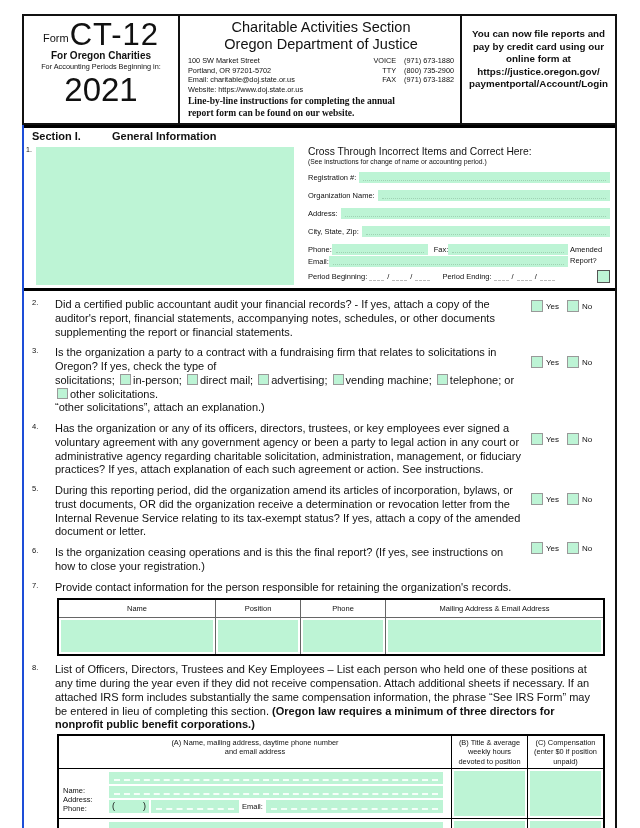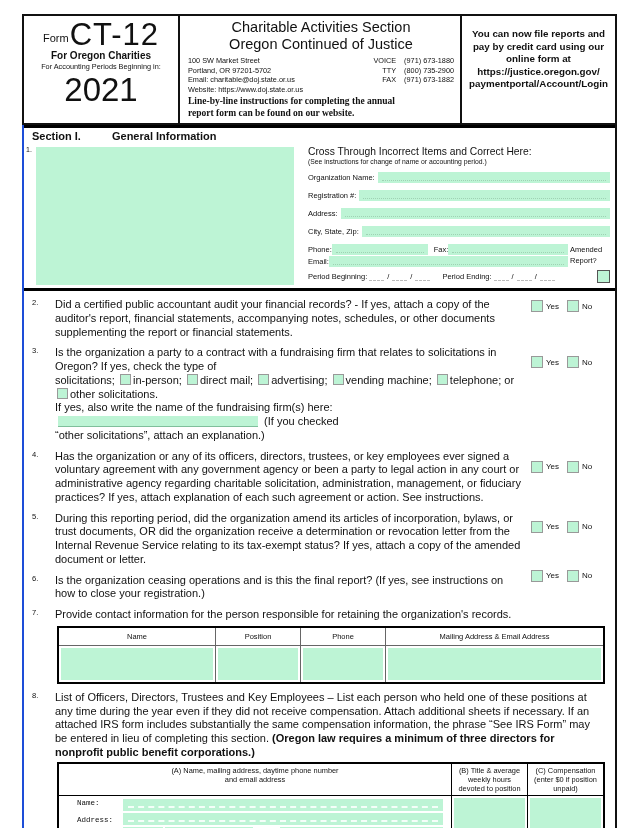--- a/index.html
+++ b/index.html
@@ -73,21 +73,21 @@
   .t7 .bc:last-child{border-right:none;}
   .t7 .fill{width:100%;height:100%;background:var(--g);}
 
   
   .q8-intro .qt{padding-right:2px;}
   .t8{margin:2px 10px 0 33px;border:2px solid #000;display:grid;grid-template-columns:1fr 76px 76px;font-size:7.4px;}
   .t8 .h{text-align:center;padding:2px 3px;line-height:1.25;}
   .t8 .bL{border-left:1px solid #000;}
   .t8 .bT{border-top:1px solid #000;}
   .orow{display:flex;height:49px;box-sizing:border-box;}
-  .olabels{width:46px;flex:none;padding:3px 0 5px 18px;display:flex;flex-direction:column;justify-content:space-between;font-size:7.5px;font-family:Liberation Mono, monospace;}
+  .olabels{width:46px;flex:none;padding:3px 0 5px 4px;display:flex;flex-direction:column;justify-content:flex-end;font-size:7.5px;}
   .oflines{flex:1;padding:3px 8px 5px 0;display:flex;flex-direction:column;justify-content:space-between;}
   .fl{height:12px;background:var(--g);position:relative;}
   .fl::after{content:"";position:absolute;left:5px;right:5px;bottom:3px;border-bottom:2px dashed rgba(255,255,255,.85);}
   .phline{display:flex;align-items:center;gap:2px;height:13px;}
   .pbox{width:40px;height:13px;background:var(--g);display:flex;justify-content:space-between;
         align-items:center;padding:0 3px;box-sizing:border-box;font-size:9px;}
   .phmid{flex:0 0 88px;height:13px;}
   .em{font-size:7.5px;margin:0 1px;}
   .phend{flex:1;height:13px;}
   .gcell{padding:2px;}
@@ -110,21 +110,21 @@
           <span class="form-number">CT-12</span>
         </div>
         <div class="charities">For Oregon Charities</div>
         <div class="acct">For Accounting Periods Beginning in:</div>
         <div class="year">2021</div>
       </div>
 
       <div class="h-mid">
         <div class="dept-title">
           <div>Charitable Activities Section</div>
-          <div>Oregon Continued of Justice</div>
+          <div>Oregon Department of Justice</div>
         </div>
         <div class="info-row">
           <div class="addr">
             <div>100 SW Market Street</div>
             <div>Portland, OR 97201-5702</div>
             <div>Email: charitable@doj.state.or.us</div>
             <div>Website: https://www.doj.state.or.us</div>
           </div>
           <div class="contacts">
             <div class="c-row">
@@ -164,25 +164,25 @@
       </div>
 
       <div class="q1-row">
         <div class="q1-num">1.</div>
         <div class="q1-green"></div>
         <div class="q1-right">
           <div class="cth-title">Cross Through Incorrect Items and Correct Here:</div>
           <div class="cth-sub">(See instructions for change of name or accounting period.)</div>
 
           <div class="frow">
+            <span class="lab">Registration #:</span>
+            <span class="gf"></span>
+          </div>
+          <div class="frow">
             <span class="lab">Organization Name:</span>
-            <span class="gf"></span>
-          </div>
-          <div class="frow">
-            <span class="lab">Registration #:</span>
             <span class="gf"></span>
           </div>
           <div class="frow">
             <span class="lab">Address:</span>
             <span class="gf"></span>
           </div>
           <div class="frow">
             <span class="lab">City, State, Zip:</span>
             <span class="gf"></span>
           </div>
@@ -243,25 +243,20 @@
           <div>Is the organization a party to a contract with a fundraising firm that relates to solicitations in Oregon? If yes, check the type of</div>
           <div>
             <span>solicitations;</span>
             <span class="icb"></span><span>in-person;</span>
             <span class="icb"></span><span>direct mail;</span>
             <span class="icb"></span><span>advertising;</span>
             <span class="icb"></span><span>vending machine;</span>
             <span class="icb"></span><span>telephone; or</span>
             <span class="icb"></span><span>other solicitations.</span>
           </div>
-          <div>
-            <span>If yes, also write the name of the fundraising firm(s) here:</span>
-            <span class="firm-field"></span>
-            <span>(If you checked</span>
-          </div>
           <div>“other solicitations”, attach an explanation.)</div>
         </div>
         <div class="yn" style="margin-top:10px;">
           <span class="pair">
               <span class="cb"></span>
               <span>Yes</span>
             </span>
           <span class="pair">
               <span class="cb"></span>
               <span>No</span>

